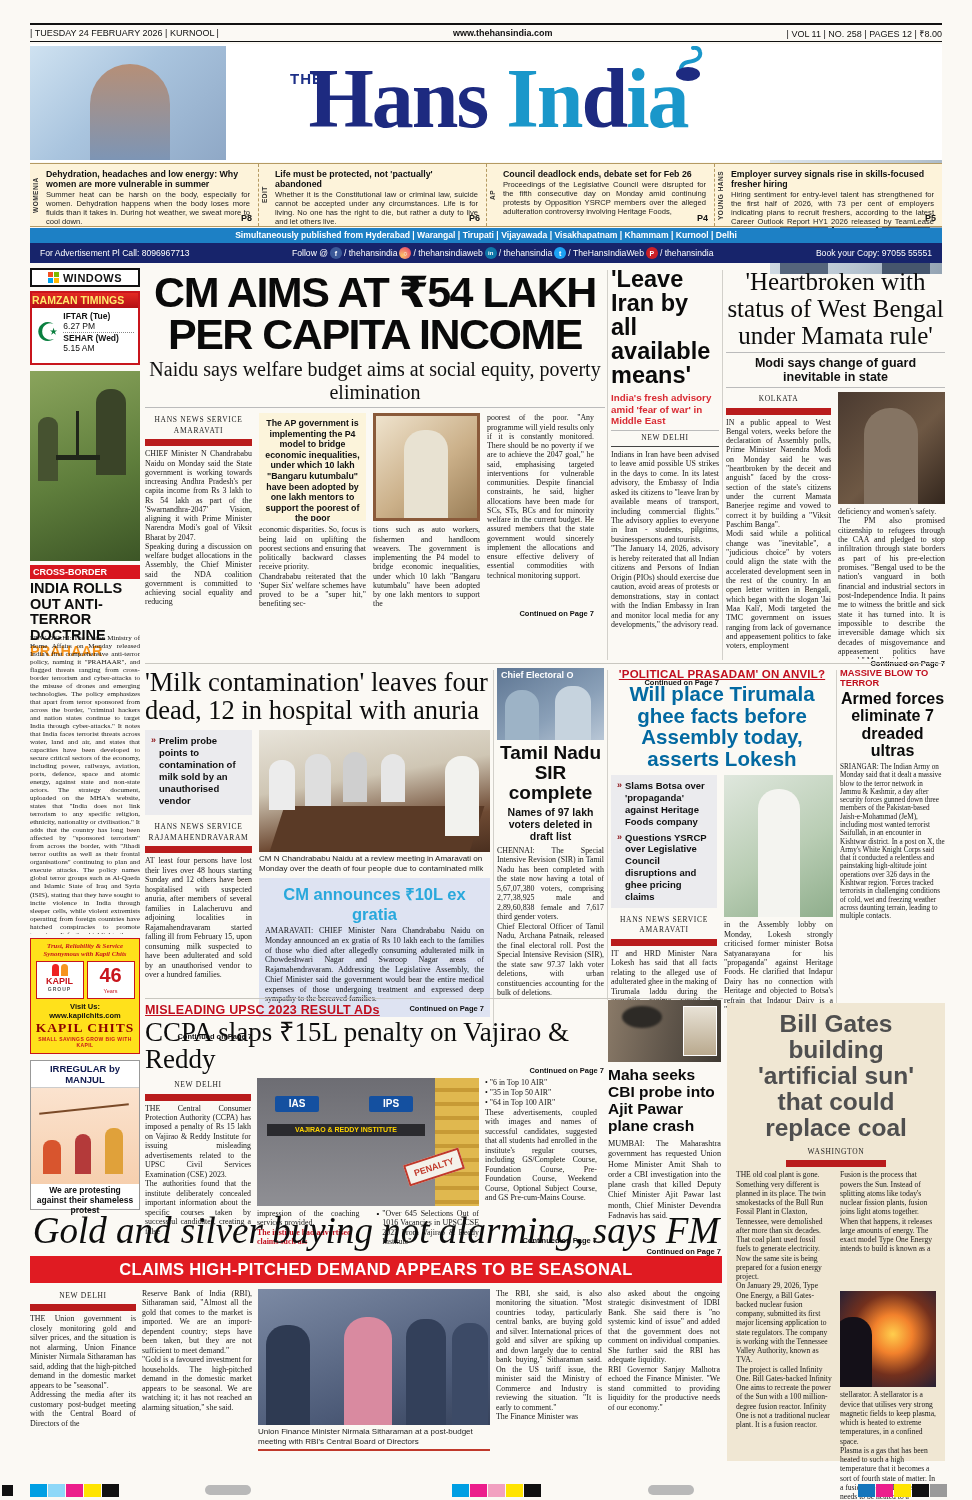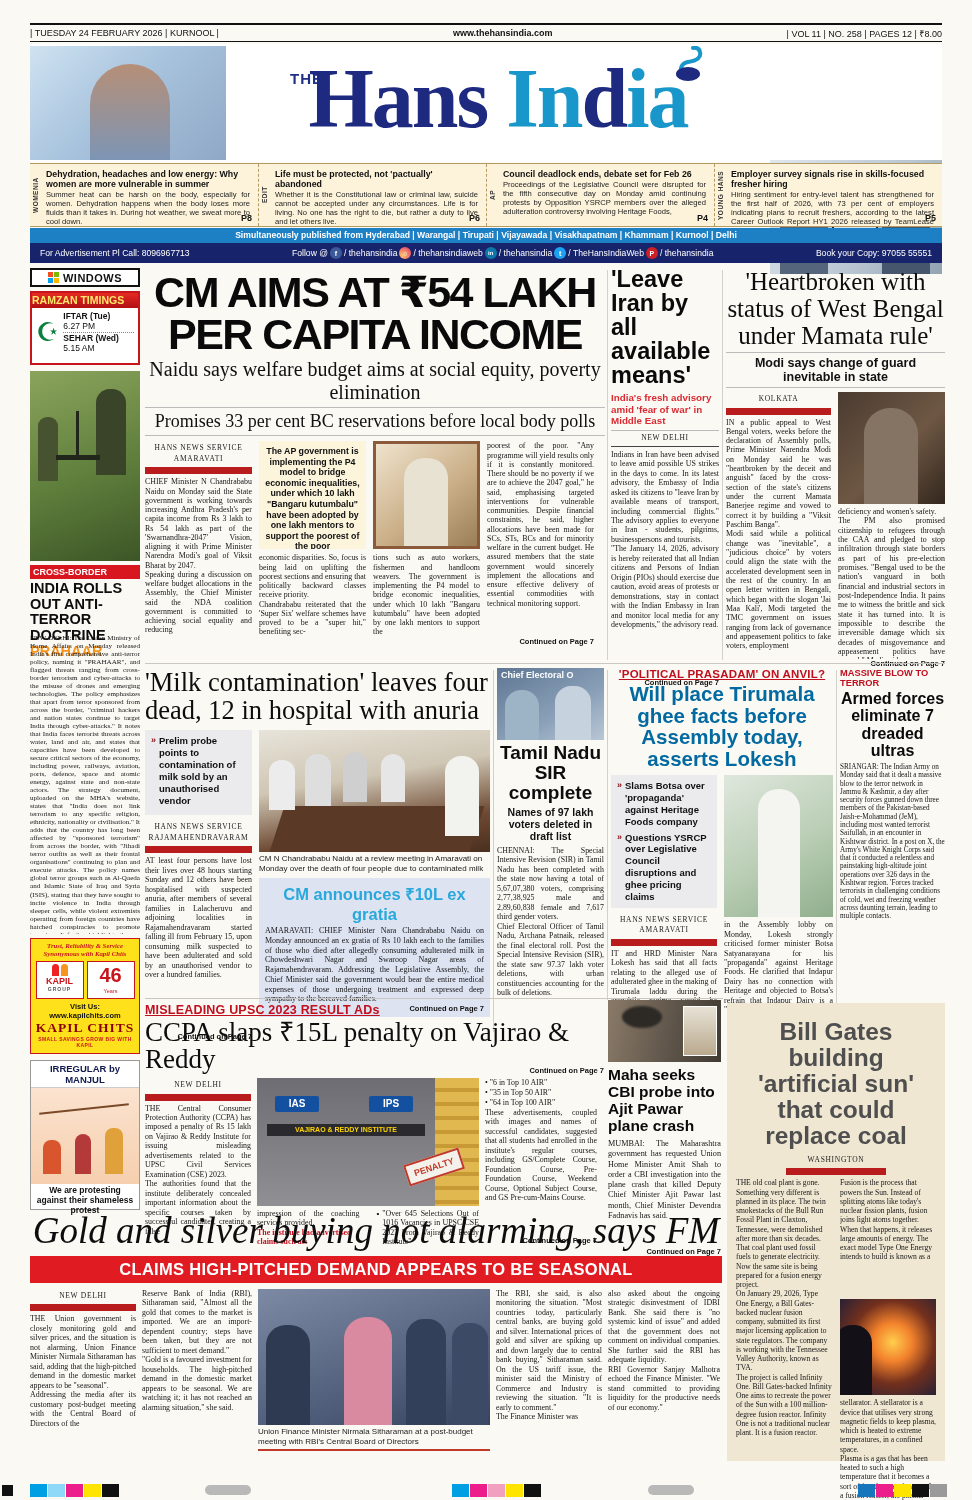--- a/index.html
+++ b/index.html
@@ -167,21 +167,20 @@
       <div class="a" style="left:44px;top:46px;width:16px;height:40px;border-radius:8px 8px 0 0;background:#b43a3a"></div>
       <div class="a" style="left:74px;top:40px;width:18px;height:46px;border-radius:8px 8px 0 0;background:#e0a13a"></div>
       <div class="a" style="left:8px;top:20px;width:90px;height:2px;background:#7a4a28;transform:rotate(-6deg)"></div>
     </div>
     <div style="font-weight:bold;font-size:8.5px;text-align:center;line-height:1.15;padding:2px 4px;color:#111">We are protesting against their shameless protest</div>
   </div>
 
   <div class="a" style="left:145px;top:268px;width:460px;height:394px">
     <div style="margin-top:3px;font-weight:bold;font-size:43px;line-height:.98;letter-spacing:-1.5px;text-align:center;color:#0a0a0a;font-family:'Liberation Sans','DejaVu Sans',sans-serif">CM AIMS AT ₹54 LAKH PER CAPITA INCOME</div>
     <div class="serif" style="font-size:20px;text-align:center;padding:3px 0;border-bottom:1px solid #bbb;color:#111">Naidu says welfare budget aims at social equity, poverty elimination</div>
-    <div class="serif" style="font-size:18px;text-align:center;padding:3px 0;border-bottom:1px solid #bbb;color:#111">Promises 33 per cent BC reservations before local body polls</div>
     <div style="display:flex;gap:7px;margin-top:5px">
       <div style="width:107px">
         <div class="byl bylw"><span>Hans News Service</span><br><span>Amaravati</span></div>
         <div class="bt" style="font-size:7.9px;line-height:1.17;height:178px">CHIEF Minister N Chandrababu Naidu on Monday said the State government is working towards increasing Andhra Pradesh's per capita income from Rs 3 lakh to Rs 54 lakh as part of the 'Swarnandhra-2047' Vision, aligning it with Prime Minister Narendra Modi's goal of Viksit Bharat by 2047.
 Speaking during a discussion on welfare budget allocations in the Assembly, the Chief Minister said the NDA coalition government is committed to achieving social equality and reducing</div>
       </div>
       <div style="width:107px">
         <div class="photo" style="background:#fcf4db;height:108px;padding:5px 4px">
           <div style="font-weight:bold;font-size:8.8px;line-height:1.2;text-align:center;color:#111">The AP government is implementing the P4 model to bridge economic inequalities, under which 10 lakh "Bangaru kutumbalu" have been adopted by one lakh mentors to support the poorest of the poor</div>
         </div>
@@ -368,21 +367,21 @@
   <div class="a" style="left:608px;top:1000px;width:113px">
     <div class="photo" style="height:62px;background:linear-gradient(100deg,#8a7a68,#5f554a 55%,#3f3a33)">
       <div class="a" style="left:14px;top:6px;width:40px;height:22px;border-radius:50%;background:#2d2a26;filter:blur(1px)"></div>
       <div class="a" style="right:4px;top:6px;width:34px;height:50px;background:linear-gradient(#e8e2d6,#b9a98e);border:1px solid #fff"></div>
     </div>
     <div style="font-weight:bold;font-size:15.5px;line-height:1.1;margin-top:4px;color:#0a0a0a">Maha seeks CBI probe into Ajit Pawar plane crash</div>
     <div class="bt" style="font-size:8.2px;line-height:1.25;height:108px;margin-top:5px">MUMBAI: The Maharashtra government has requested Union Home Minister Amit Shah to order a CBI investigation into the plane crash that killed Deputy Chief Minister Ajit Pawar last month, Chief Minister Devendra Fadnavis has said.</div>
     <div class="cont">Continued on Page 7</div>
   </div>
 
-  <div class="a" style="left:727px;top:1003px;width:218px;height:458px;background:#f0e7d3;padding:16px 9px">
+  <div class="a" style="left:727px;top:1003px;width:218px;height:458px;background:#f0e7d3;padding:8px 9px">
     <div style="font-weight:bold;font-size:24.5px;line-height:1.06;color:#4f4f4f;text-align:center">Bill Gates building 'artificial sun' that could replace coal</div>
     <div class="byl bylw" style="margin-top:4px;width:100px;margin-left:auto;margin-right:auto">Washington</div>
     <div style="display:flex;gap:8px">
       <div style="width:96px">
         <div class="bt" style="font-size:7.6px;line-height:1.22;height:330px;text-align:left">THE old coal plant is gone. Something very different is planned in its place. The twin smokestacks of the Bull Run Fossil Plant in Claxton, Tennessee, were demolished after more than six decades. That coal plant used fossil fuels to generate electricity. Now the same site is being prepared for a fusion energy project.
 On January 29, 2026, Type One Energy, a Bill Gates-backed nuclear fusion company, submitted its first major licensing application to state regulators. The company is working with the Tennessee Valley Authority, known as TVA.
 The project is called Infinity One. Bill Gates-backed Infinity One aims to recreate the power of the Sun with a 100 million-degree fusion reactor. Infinity One is not a traditional nuclear plant. It is a fusion reactor.</div>
       </div>
       <div style="width:96px">
         <div class="bt" style="font-size:7.6px;line-height:1.22;height:118px;text-align:left">Fusion is the process that powers the Sun. Instead of splitting atoms like today's nuclear fission plants, fusion joins light atoms together. When that happens, it releases large amounts of energy. The exact model Type One Energy intends to build is known as a</div>

